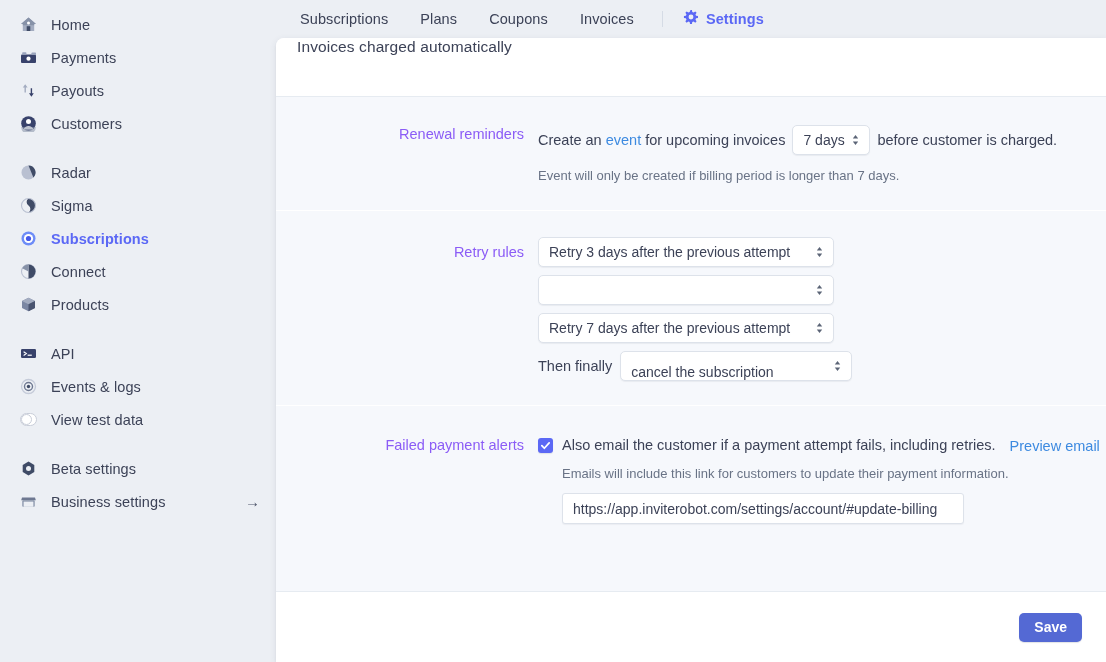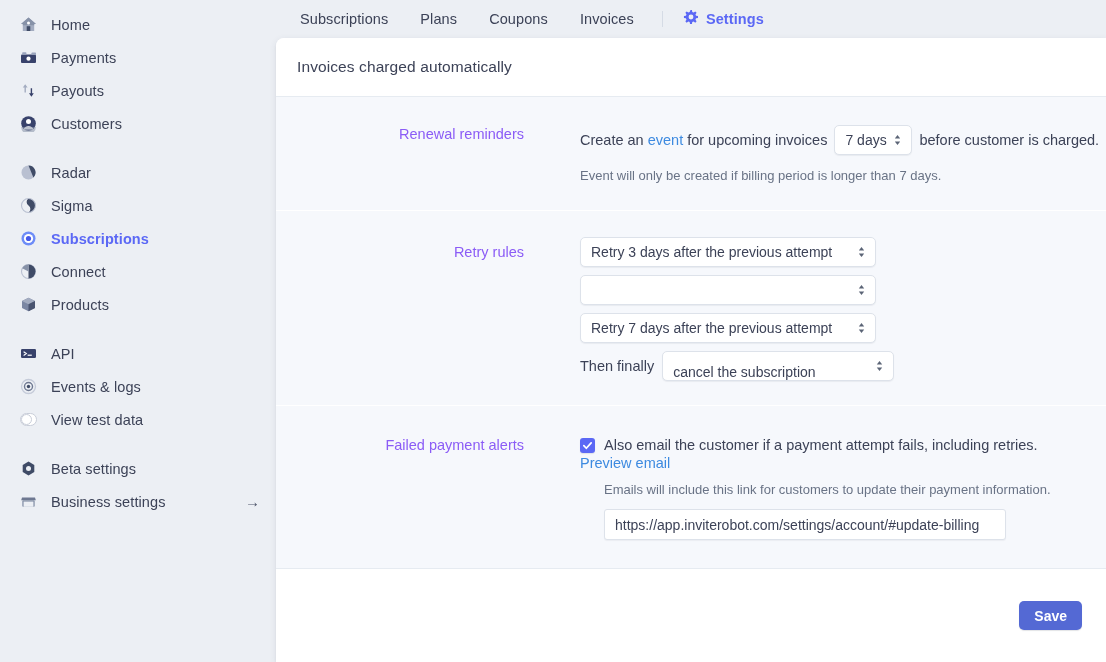--- a/index.html
+++ b/index.html
@@ -143,21 +143,20 @@
     background: #f6f8fc;
     border-radius: 8px 0 0 0;
     box-shadow: 0 2px 7px rgba(60, 66, 87, 0.10), 0 1px 2px rgba(60,66,87,0.08);
     overflow: hidden;
     box-sizing: border-box;
   }
   .card-header {
     height: 59px;
     background: #ffffff;
     display: flex;
-    align-items: center;
     padding-left: 21px;
     box-sizing: border-box;
     border-bottom: 1px solid #e6ebf1;
   }
   .card-title {
     font-size: 15.5px;
     color: #3c4257;
     letter-spacing: 0.1px;
   }
 
@@ -183,21 +182,20 @@
     padding-right: 14px;
     box-sizing: border-box;
     color: #8b5cf6;
     font-size: 14.5px;
     line-height: 19px;
   }
   .row-body {
     display: flex;
     flex-direction: column;
     flex: 1;
-    margin-left: 42px;
   }
   .inline {
     display: flex;
     align-items: center;
     flex-wrap: wrap;
   }
   .txt { color: #3c4257; font-size: 14.5px; line-height: 19px; }
   .hint {
     color: #697386;
     font-size: 13px;
@@ -268,21 +266,21 @@
     font-family: "Liberation Sans", sans-serif;
     outline: none;
   }
 
   
   .card-footer {
     position: absolute;
     left: 0;
     bottom: 0;
     width: 100%;
-    height: 94px;
+    height: 71px;
     background: #ffffff;
     border-top: 1px solid #e6ebf1;
     display: flex;
     align-items: center;
     justify-content: flex-end;
     padding-right: 24px;
     box-sizing: border-box;
   }
   .btn-primary {
     background: #5469d4;

